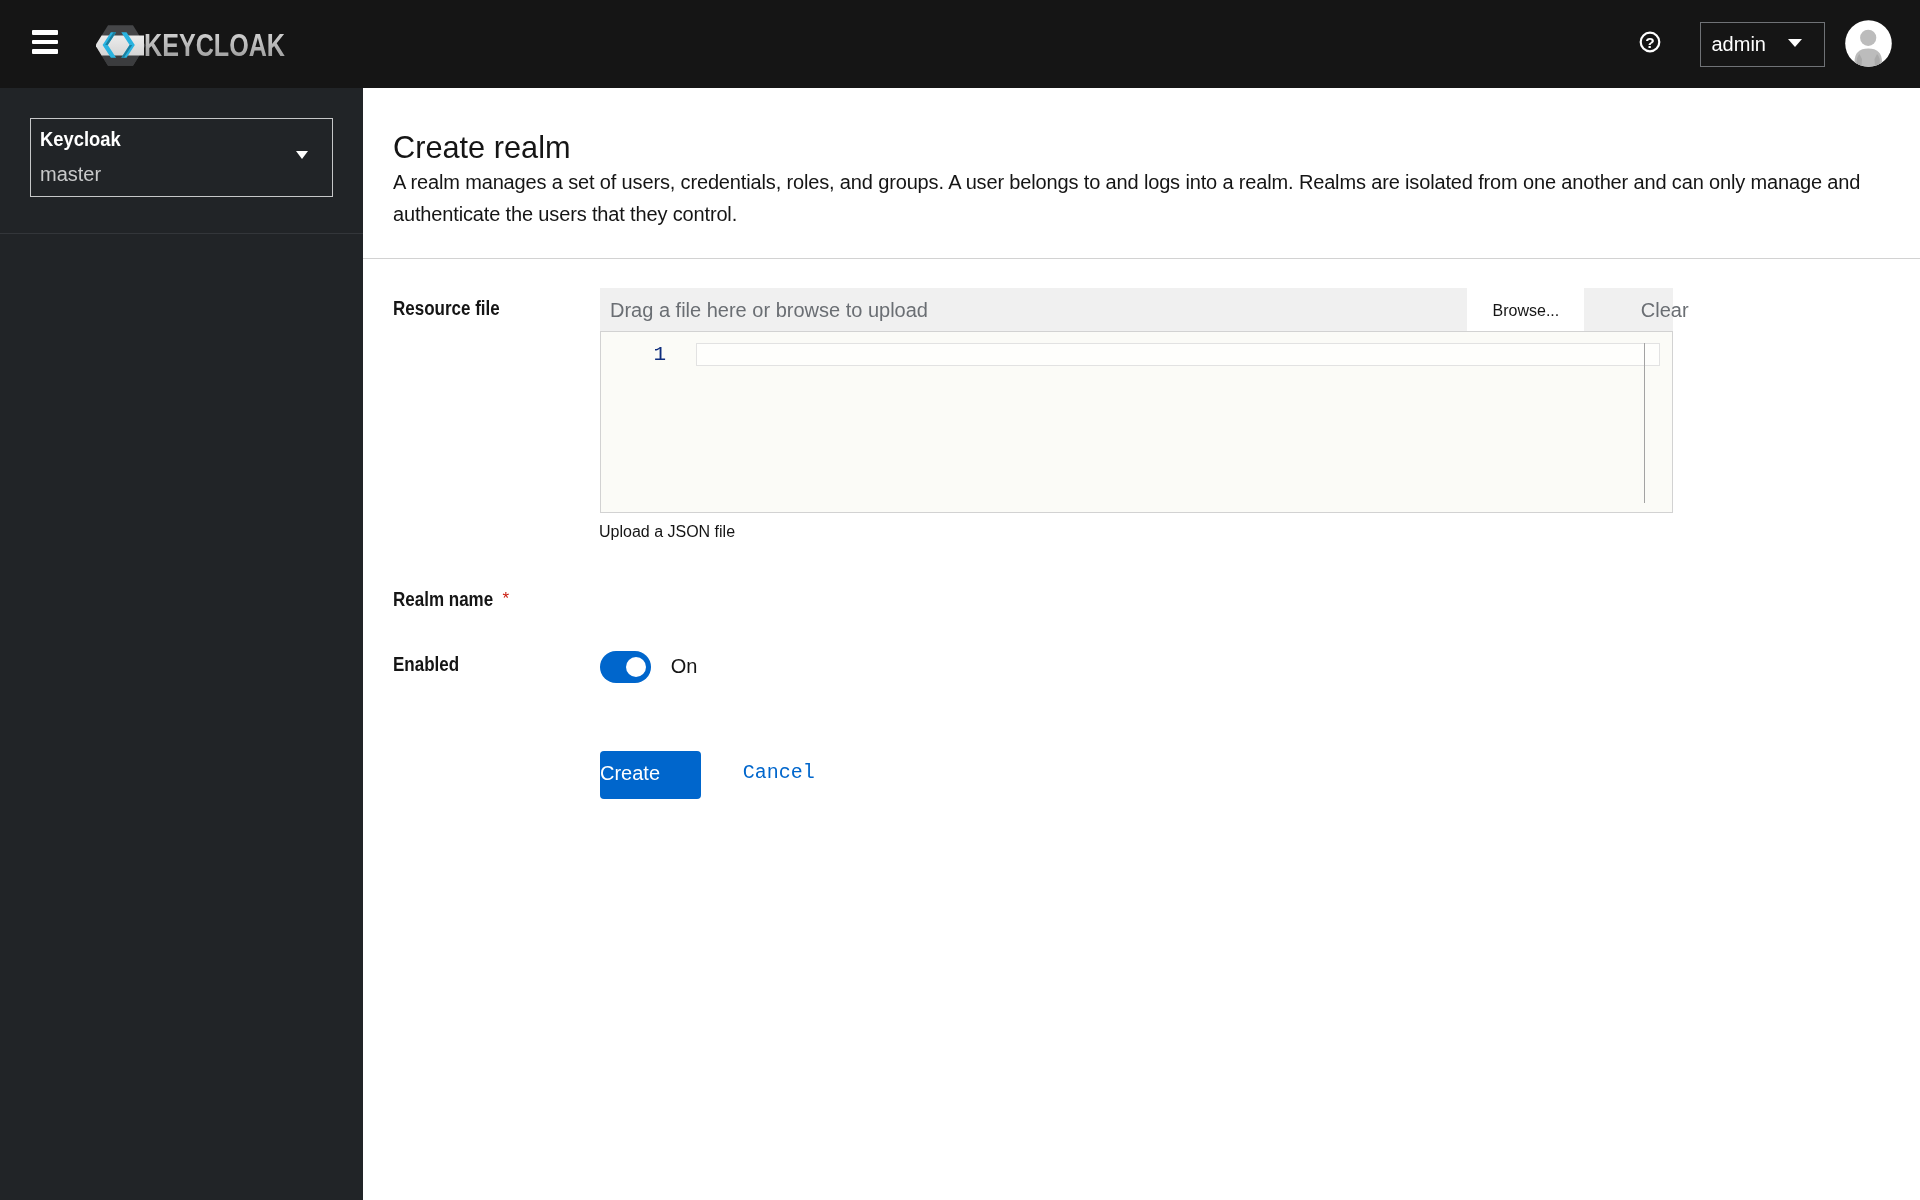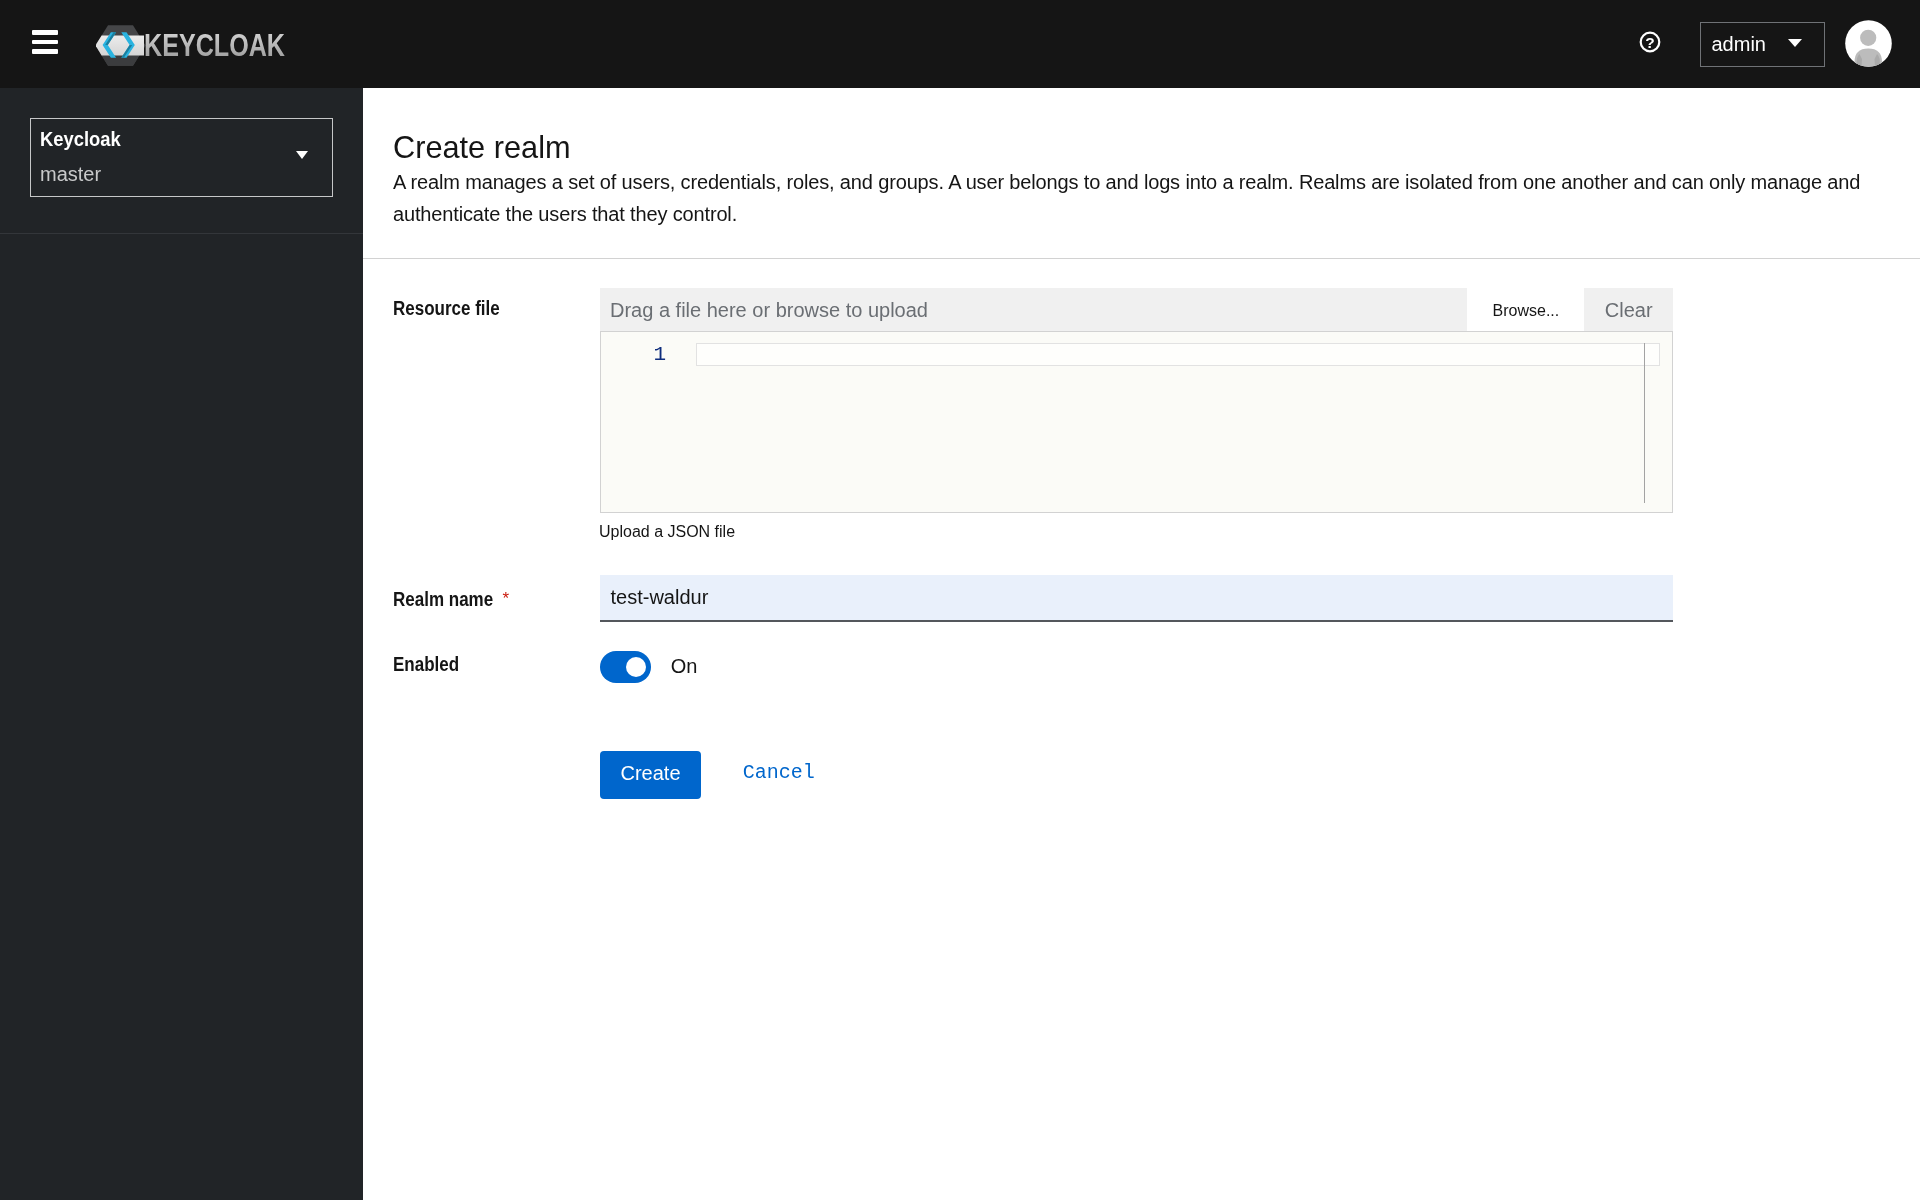--- a/index.html
+++ b/index.html
@@ -25,36 +25,36 @@
   .title{position:absolute;left:30px;top:43.2px;font-size:32px;line-height:32px;color:#151515;font-weight:400;white-space:nowrap;transform:scaleX(0.96);transform-origin:left top;}
   .desc{position:absolute;left:30px;top:79.2px;font-size:20px;line-height:31.6px;color:#151515;white-space:nowrap;letter-spacing:-0.15px;}
   .divider{position:absolute;left:0;top:170px;width:1557px;height:1px;background:#d2d2d2;}
 
   .lbl{position:absolute;left:30px;font-size:20px;font-weight:bold;line-height:20px;color:#151515;white-space:nowrap;transform:scaleX(0.85);transform-origin:left top;}
   .req{position:absolute;font-size:17px;line-height:20px;color:#c9190b;font-weight:400;}
 
   .uploadbar{position:absolute;left:237px;top:200px;width:1073px;height:43px;background:#f0f0f0;}
   .ph{position:absolute;left:10px;top:0;height:43px;line-height:45px;font-size:20px;color:#6a6e73;white-space:nowrap;}
   .browse{position:absolute;left:867.4px;top:0;width:117px;height:43px;background:#fff;text-align:center;line-height:45px;font-size:16px;color:#151515;}
-  .clearb{position:absolute;left:984.4px;top:0;width:88.6px;height:43px;text-align:center;line-height:45px;font-size:20px;color:#6a6e73;}
+  .clearb{position:absolute;left:984.4px;top:0;width:88.6px;height:43px;text-align:center;line-height:45px;font-size:20px;color:#6a6e73;padding-left:36px;}
 
   .editor{position:absolute;left:237px;top:243px;width:1073px;height:182px;background:#fbfbf7;border:1px solid #d2d2d2;box-sizing:border-box;}
   .lnum{position:absolute;left:52.6px;top:11.9px;font-family:"Liberation Mono",monospace;font-size:21px;line-height:21px;color:#0e2d7d;}
   .activeline{position:absolute;left:95px;top:11px;width:962px;height:21px;border:1px solid #e2e2e2;background:#fefefc;}
   .vline{position:absolute;left:1043px;top:11px;width:1px;height:160px;background:#a3a3a3;}
   .helper{position:absolute;left:236px;top:433.9px;font-size:16px;line-height:20px;color:#151515;white-space:nowrap;}
 
   .input{position:absolute;left:237px;top:487px;width:1073px;height:45px;background:#e9f0fb;border-bottom:2px solid #54575c;box-sizing:content-box;}
   .input .val{position:absolute;left:10.5px;top:0;line-height:45px;font-size:20px;color:#151515;}
 
   .switch{position:absolute;left:237px;top:563px;width:51px;height:32px;border-radius:16px;background:#0066cc;}
   .knob{position:absolute;right:5.5px;top:6px;width:20px;height:20px;border-radius:50%;background:#fff;}
   .onlbl{position:absolute;left:307.8px;top:568.4px;font-size:20px;line-height:20px;color:#151515;}
 
-  .btn{position:absolute;left:237px;top:663.4px;width:101px;height:48px;background:#0066cc;border-radius:4px;color:#fff;font-size:20px;text-align:center;line-height:44px;}
+  .btn{position:absolute;left:237px;top:663.4px;width:101px;height:48px;background:#0066cc;border-radius:4px;color:#fff;font-size:20px;line-height:44px;}
   .cancel{position:absolute;left:379.8px;top:675.1px;font-size:20px;line-height:20px;color:#0066cc;font-family:Liberation Mono, monospace;}
 </style>
 </head>
 <body>
 <div class="page">
 
   <div class="masthead">
     <div class="hbar" style="top:30px;"></div>
     <div class="hbar" style="top:39.6px;"></div>
     <div class="hbar" style="top:49.2px;"></div>
@@ -127,23 +127,20 @@
     </div>
     <div class="editor">
       <div class="lnum">1</div>
       <div class="activeline"></div>
       <div class="vline"></div>
     </div>
     <div class="helper">Upload a JSON file</div>
 
     <div class="lbl" style="top:500.8px;">Realm name</div>
     <div class="req" style="left:139.6px;top:500.8px;">*</div>
-    <div class="input">
-        <div class="val">test-waldur</div>
-      </div>
 
     <div class="lbl" style="top:565.5px;">Enabled</div>
     <div class="switch">
         <div class="knob"></div>
       </div>
     <div class="onlbl">On</div>
 
     <div class="btn">Create</div>
     <div class="cancel">Cancel</div>
   </div>

